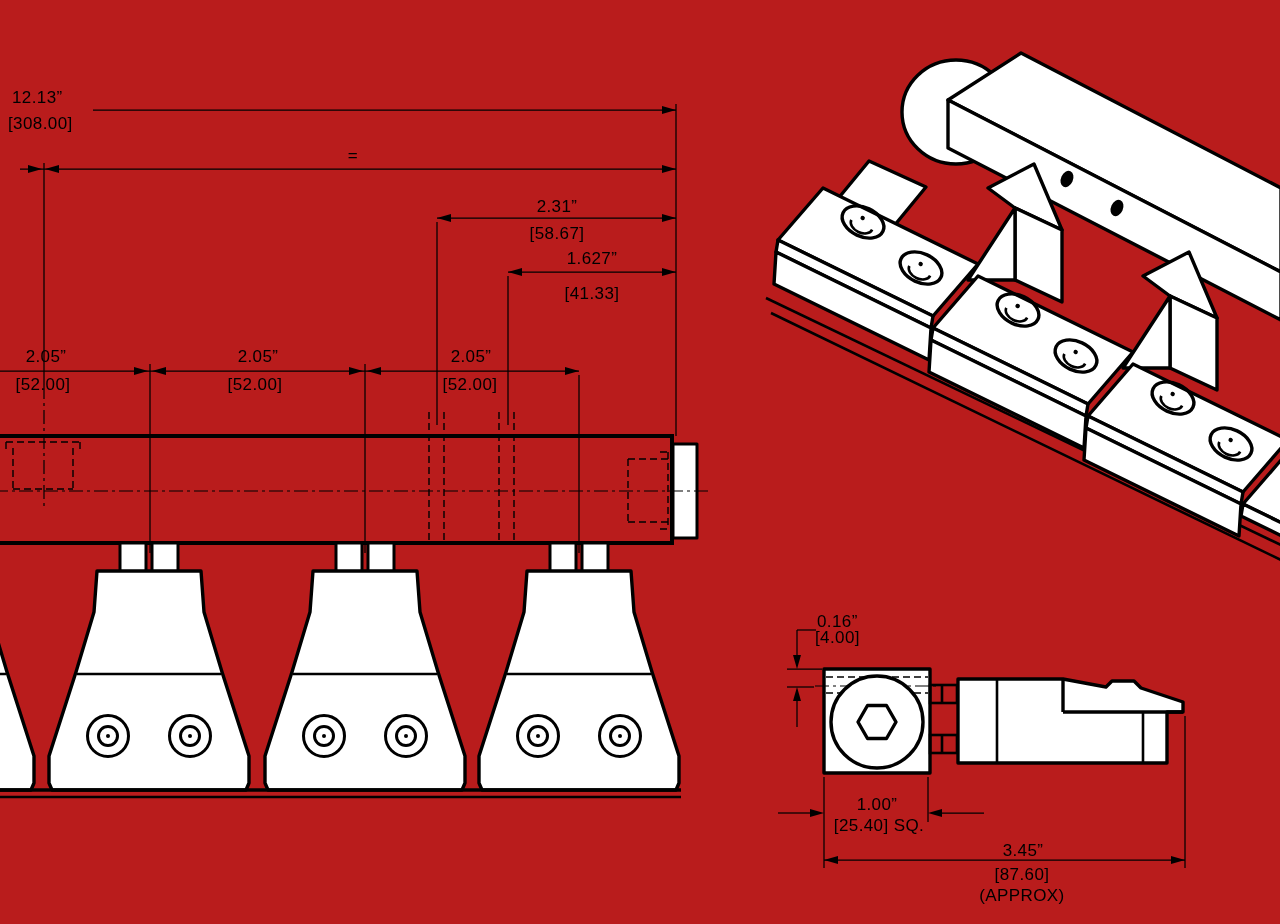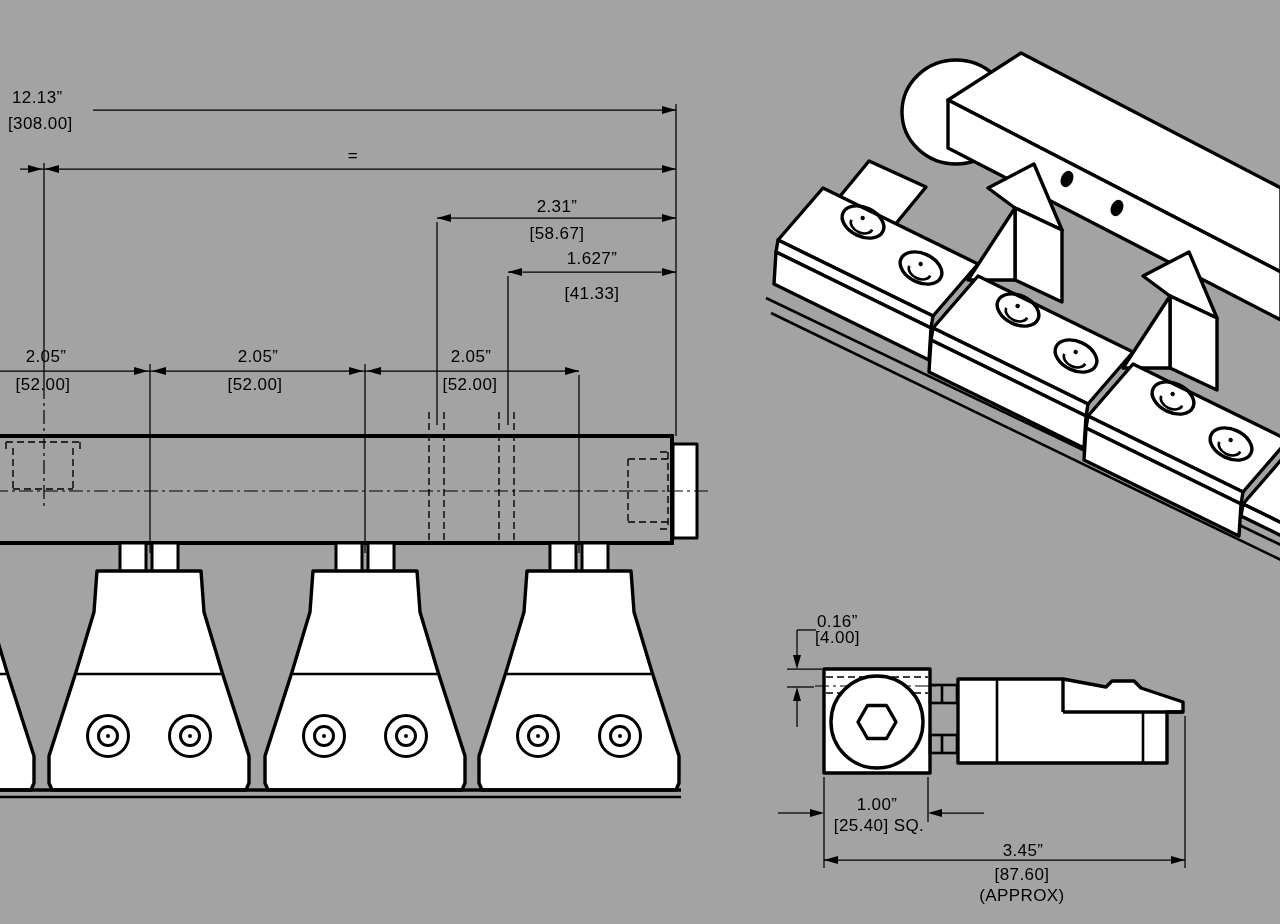--- a/index.html
+++ b/index.html
@@ -1,16 +1,16 @@
 <!DOCTYPE html>
 <html><head>
 <meta charset="utf-8">
 <style>
   html,body{margin:0;padding:0;background:#ffffff;}
-  .page{position:relative;width:1280px;height:924px;background:#a3a3a3;overflow:hidden;
+  .page{position:relative;width:1280px;height:924px;background:#b91c1c;overflow:hidden;
         font-family:"Liberation Sans", sans-serif;}
   svg{position:absolute;top:0;left:0;}
   text{fill:#000;font-family:"Liberation Sans","DejaVu Sans",sans-serif;font-size:17px;letter-spacing:.4px;}
   .thick{stroke:#000;stroke-width:4;fill:none;}
   .med{stroke:#000;stroke-width:3.4;fill:none;}
   .med2{stroke:#000;stroke-width:2.6;fill:none;}
   .thin{stroke:#000;stroke-width:1.25;fill:none;}
   .dash{stroke:#000;stroke-width:1.4;fill:none;stroke-dasharray:7 4;}
   .cline{stroke:#000;stroke-width:1.2;fill:none;stroke-dasharray:14 4 3 4;}
   .wh{fill:#ffffff;stroke:#000;stroke-width:3.4;stroke-linejoin:round;}

